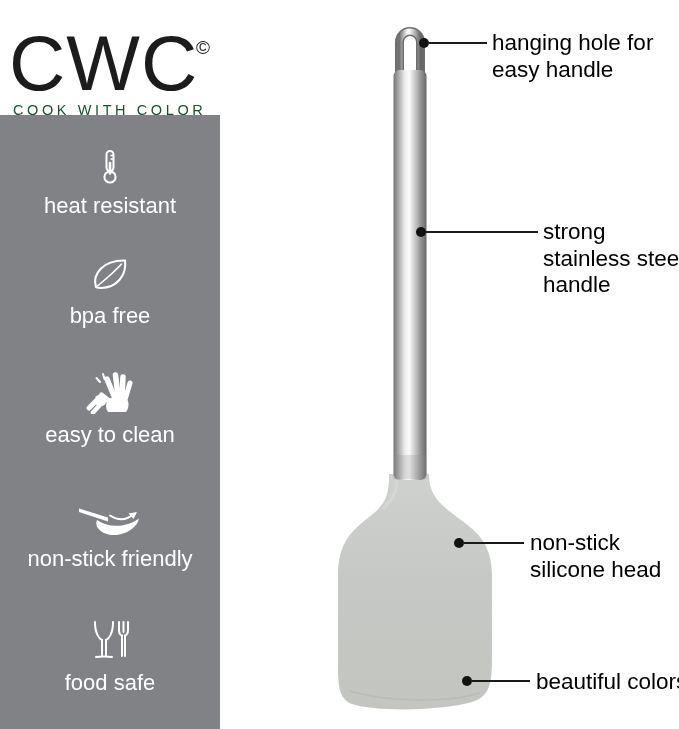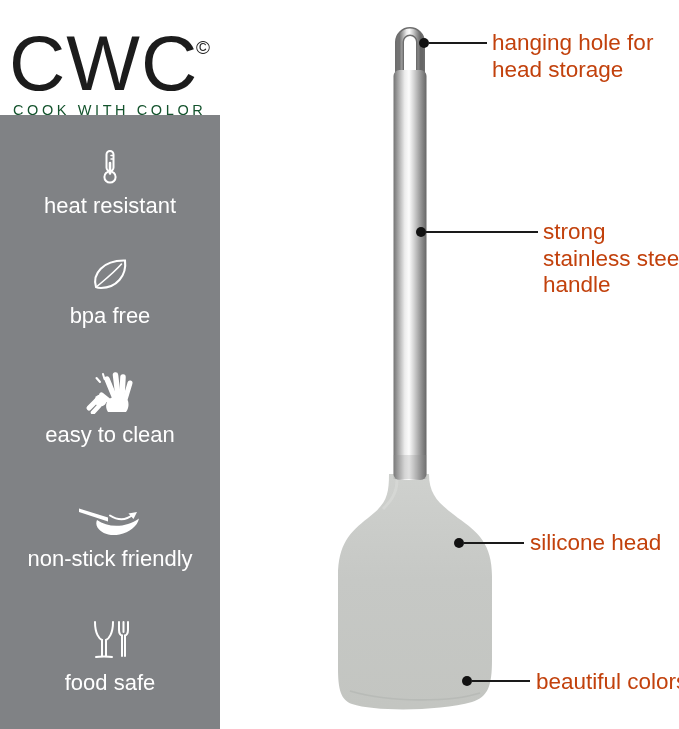--- a/index.html
+++ b/index.html
@@ -30,21 +30,21 @@
     align-items:center;gap:8px;
   }
   .feature-label{color:#ffffff;font-size:22px;font-weight:400;white-space:nowrap;}
   .ficon{display:block;}
   
   .spatula{position:absolute;left:300px;top:0;width:220px;height:729px;}
   
   .dot{position:absolute;width:10px;height:10px;border-radius:50%;background:#121212;}
   .leader{position:absolute;height:2px;background:#1a1a1a;}
   .callout-text{
-    position:absolute;font-size:22.5px;line-height:26.5px;color:#c2410c;
+    position:absolute;font-size:22.5px;line-height:26.5px;color:#000000;
     font-weight:400;white-space:nowrap;
   }
 </style>
 </head>
 <body>
 
 <div class="canvas">
 
   <div class="logo">
     <div class="logo-main">CWC</div>
@@ -164,38 +164,39 @@
       <rect x="93.5" y="70" width="33" height="410" rx="6" fill="url(#metalH)"></rect>
       <rect x="93.5" y="455" width="33" height="24" fill="#8f918e" opacity="0.25"></rect>
     </g>
   </svg>
 
   <div>
     <div class="dot" style="left:419px;top:38px"></div>
     <div class="leader" style="left:429px;top:42px;width:58px"></div>
     <div class="callout-text" style="left:492px;top:30px">
       <div>hanging hole for</div>
-      <div>head storage</div>
+      <div>easy handle</div>
     </div>
   </div>
 
   <div>
     <div class="dot" style="left:416px;top:227px"></div>
     <div class="leader" style="left:426px;top:231px;width:112px"></div>
     <div class="callout-text" style="left:543px;top:219px">
       <div>strong</div>
       <div>stainless steel</div>
       <div>handle</div>
     </div>
   </div>
 
   <div>
     <div class="dot" style="left:454px;top:538px"></div>
     <div class="leader" style="left:464px;top:542px;width:60px"></div>
     <div class="callout-text" style="left:530px;top:530px">
+      <div>non-stick</div>
       <div>silicone head</div>
     </div>
   </div>
 
   <div>
     <div class="dot" style="left:462px;top:676px"></div>
     <div class="leader" style="left:472px;top:680px;width:58px"></div>
     <div class="callout-text" style="left:536px;top:669px">
       <div>beautiful colors</div>
     </div>

